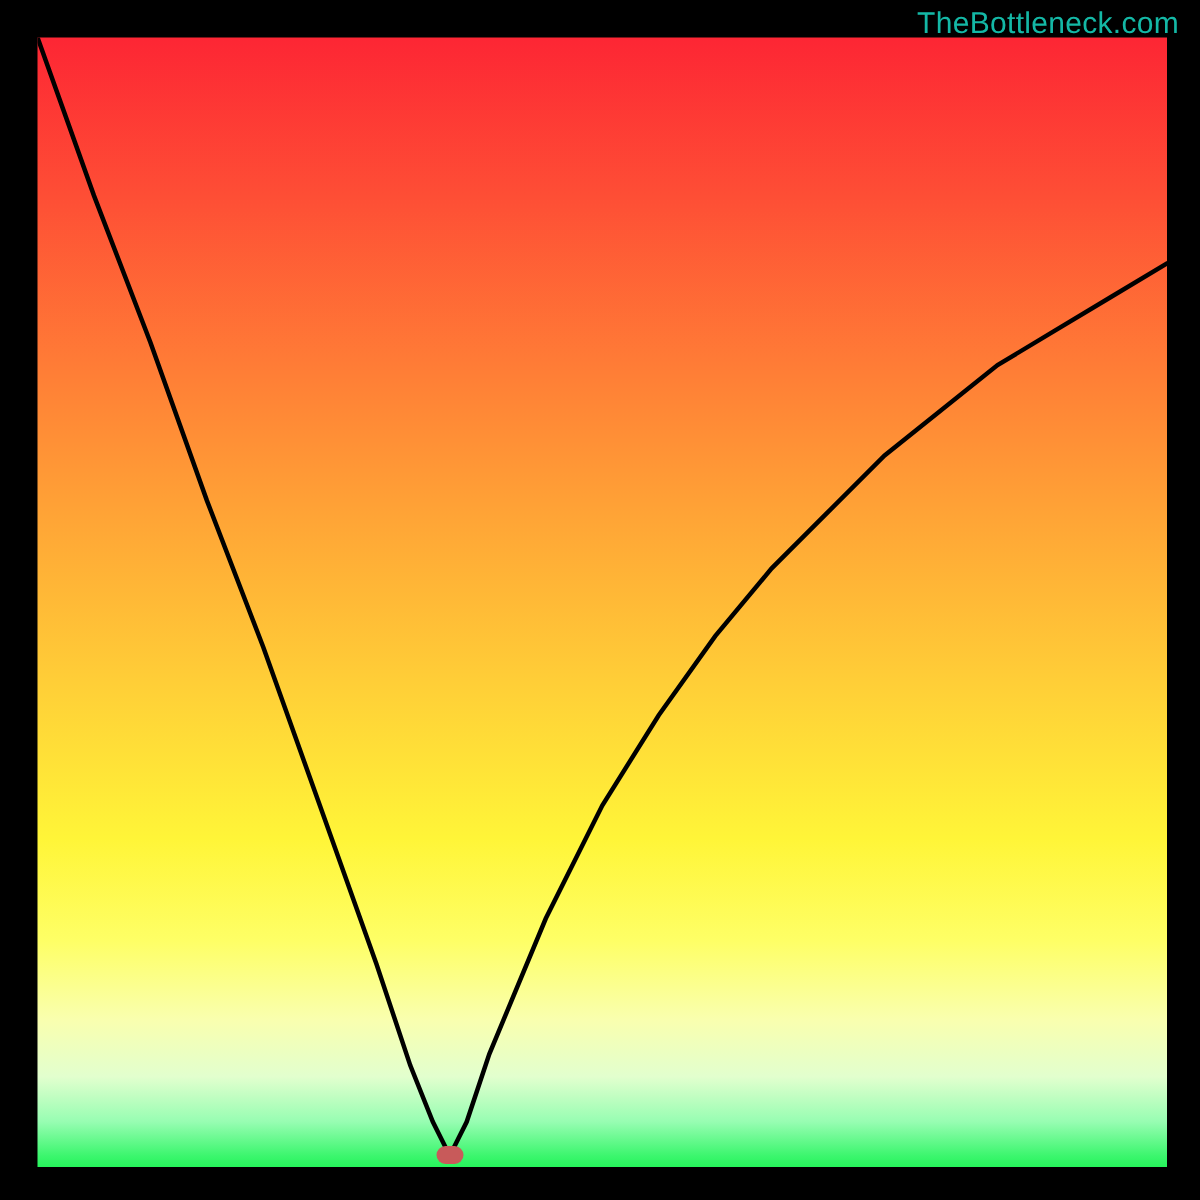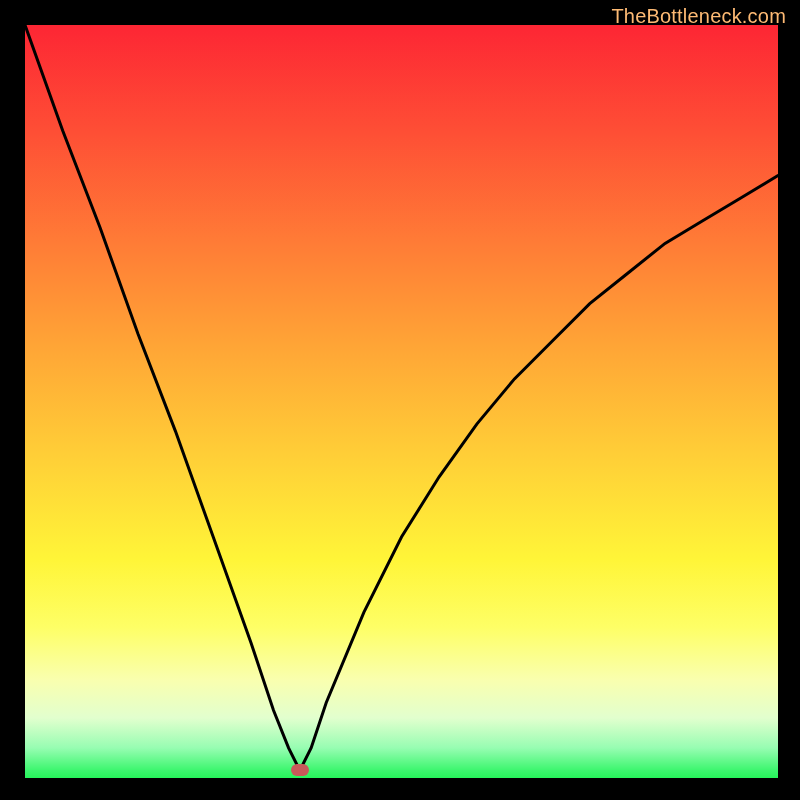--- a/index.html
+++ b/index.html
@@ -32,21 +32,21 @@
       #97fdb2 96%,
       #3cf66e 99%,
       #26f45b 100%
     );
   }
   
   .watermark {
     position: absolute;
     top: 5px;
     right: 14px;
-    color: #fdba74;
+    color: #14b8a6;
     font-size: 20px;
     font-weight: 400;
     letter-spacing: 0.2px;
     z-index: 10;
   }
   
   .curve-svg {
     position: absolute;
     left: 25px;
     top: 25px;

